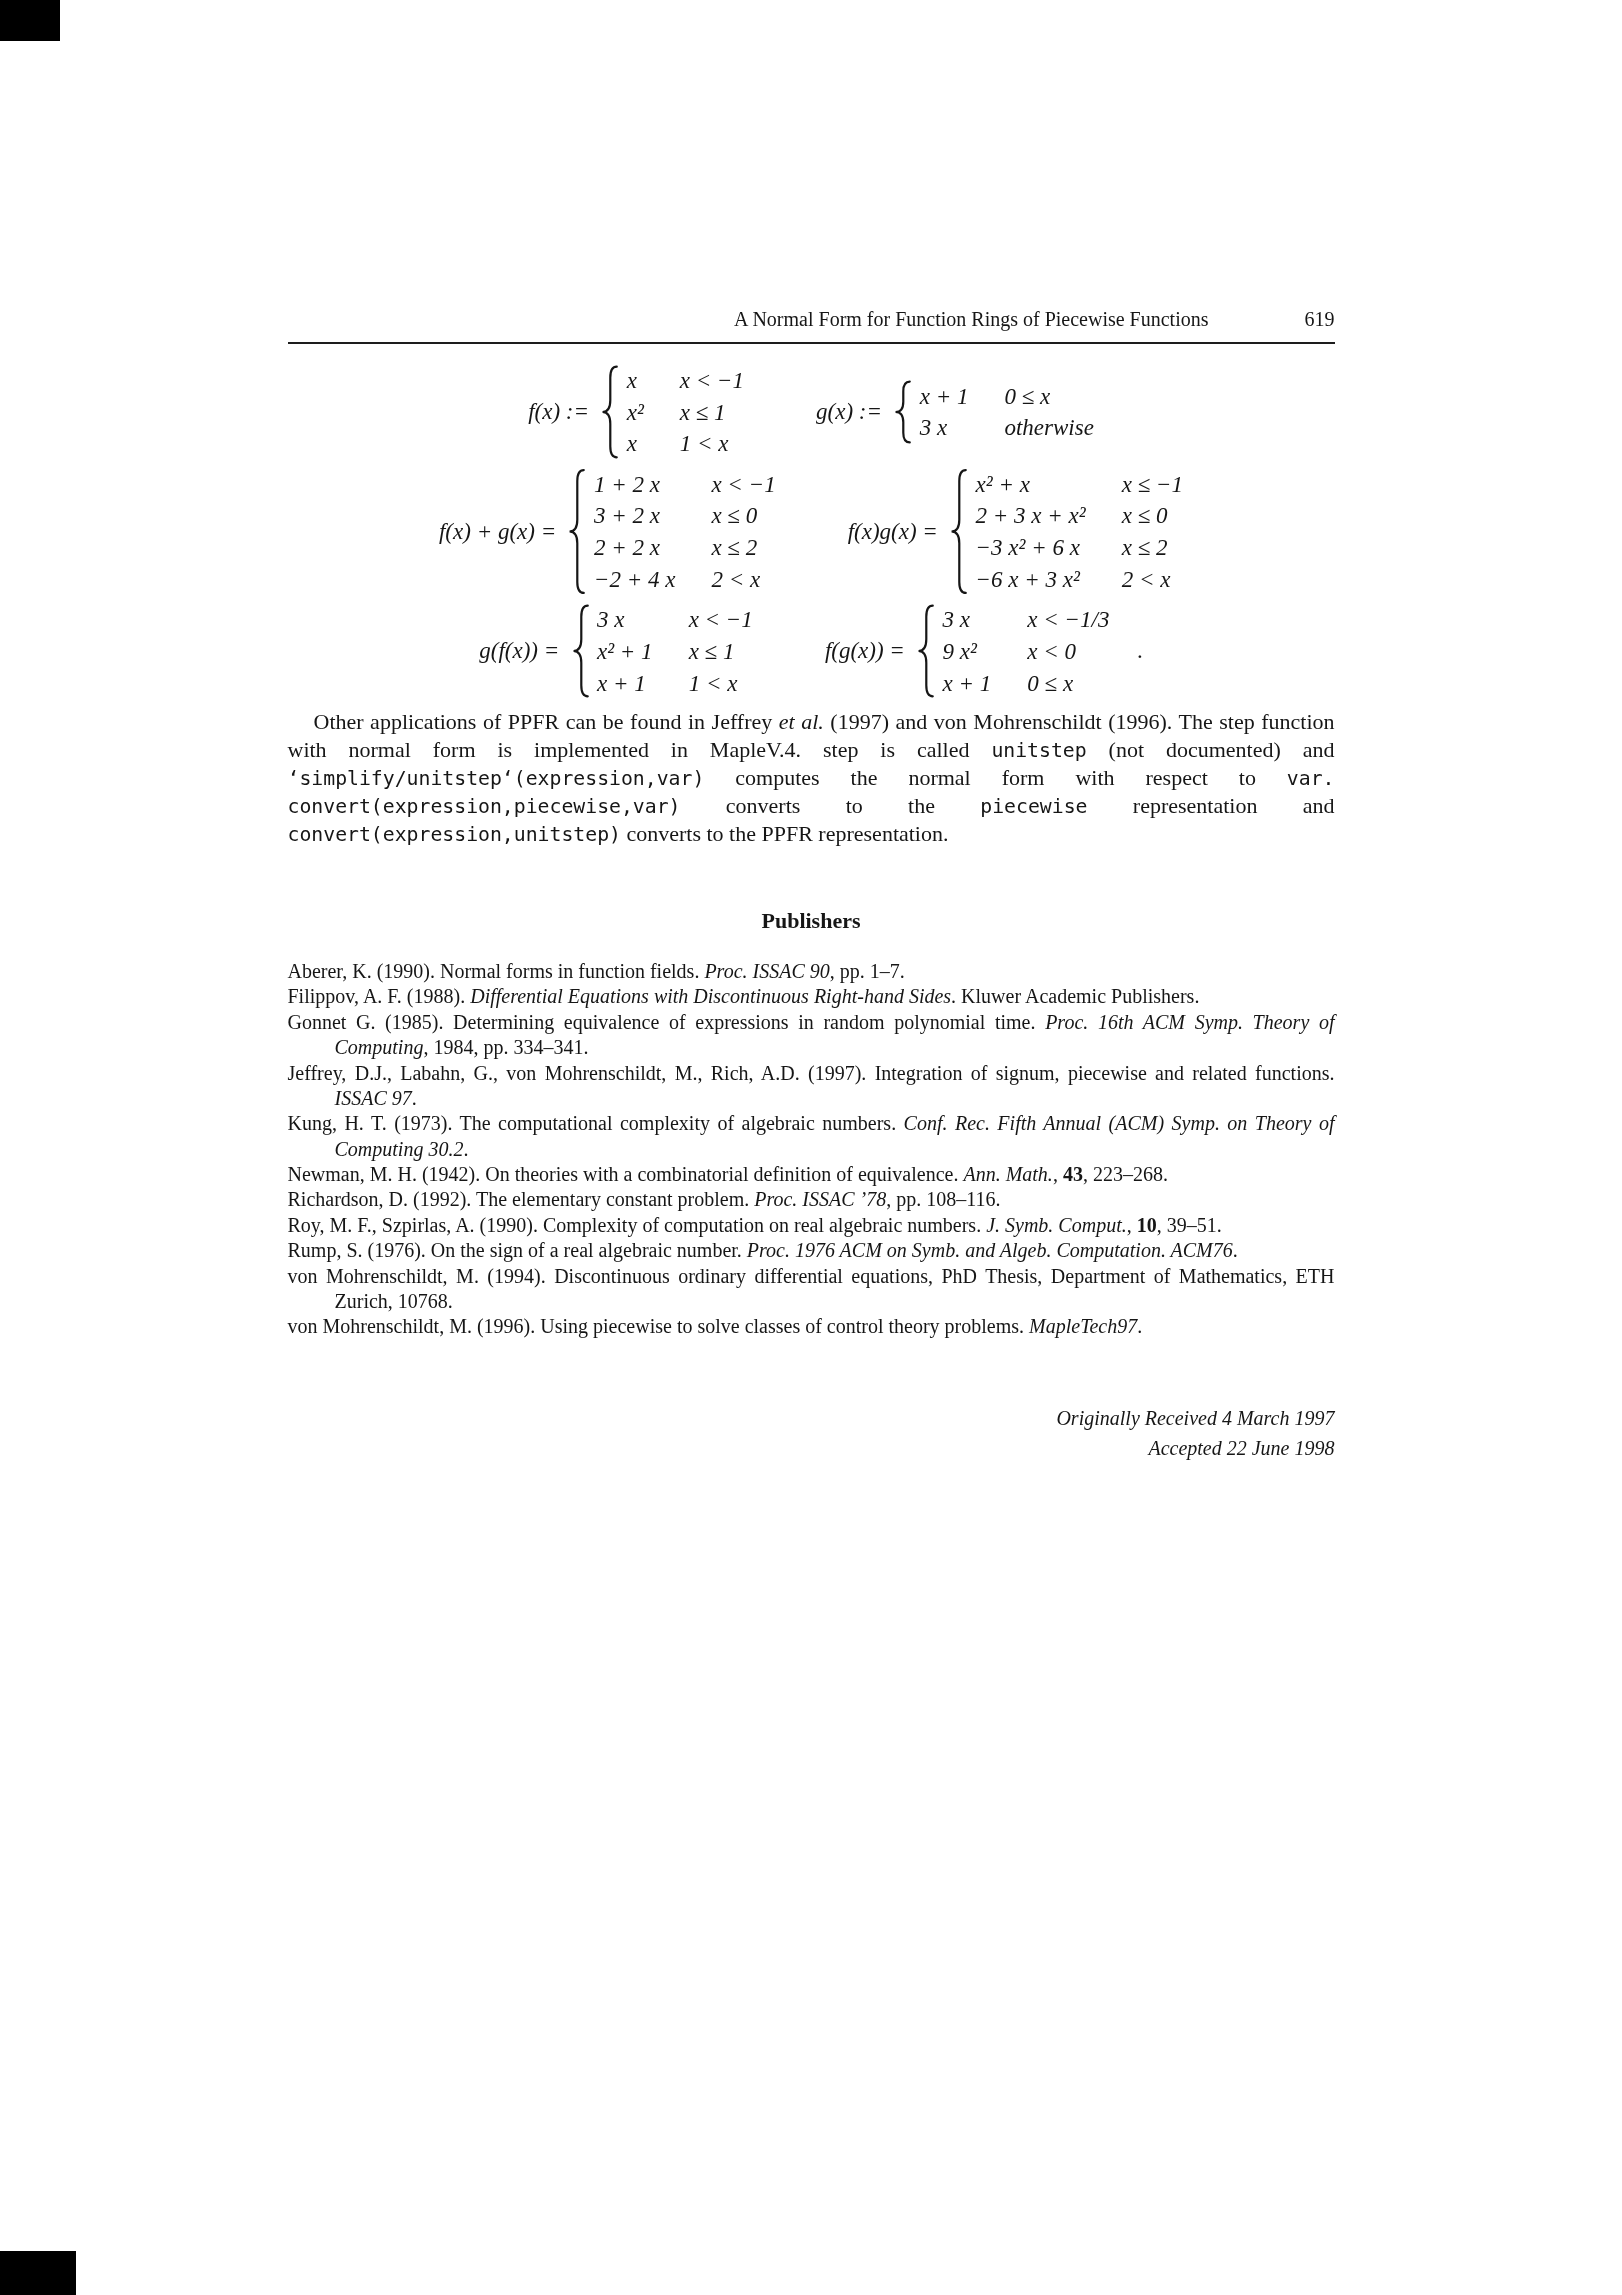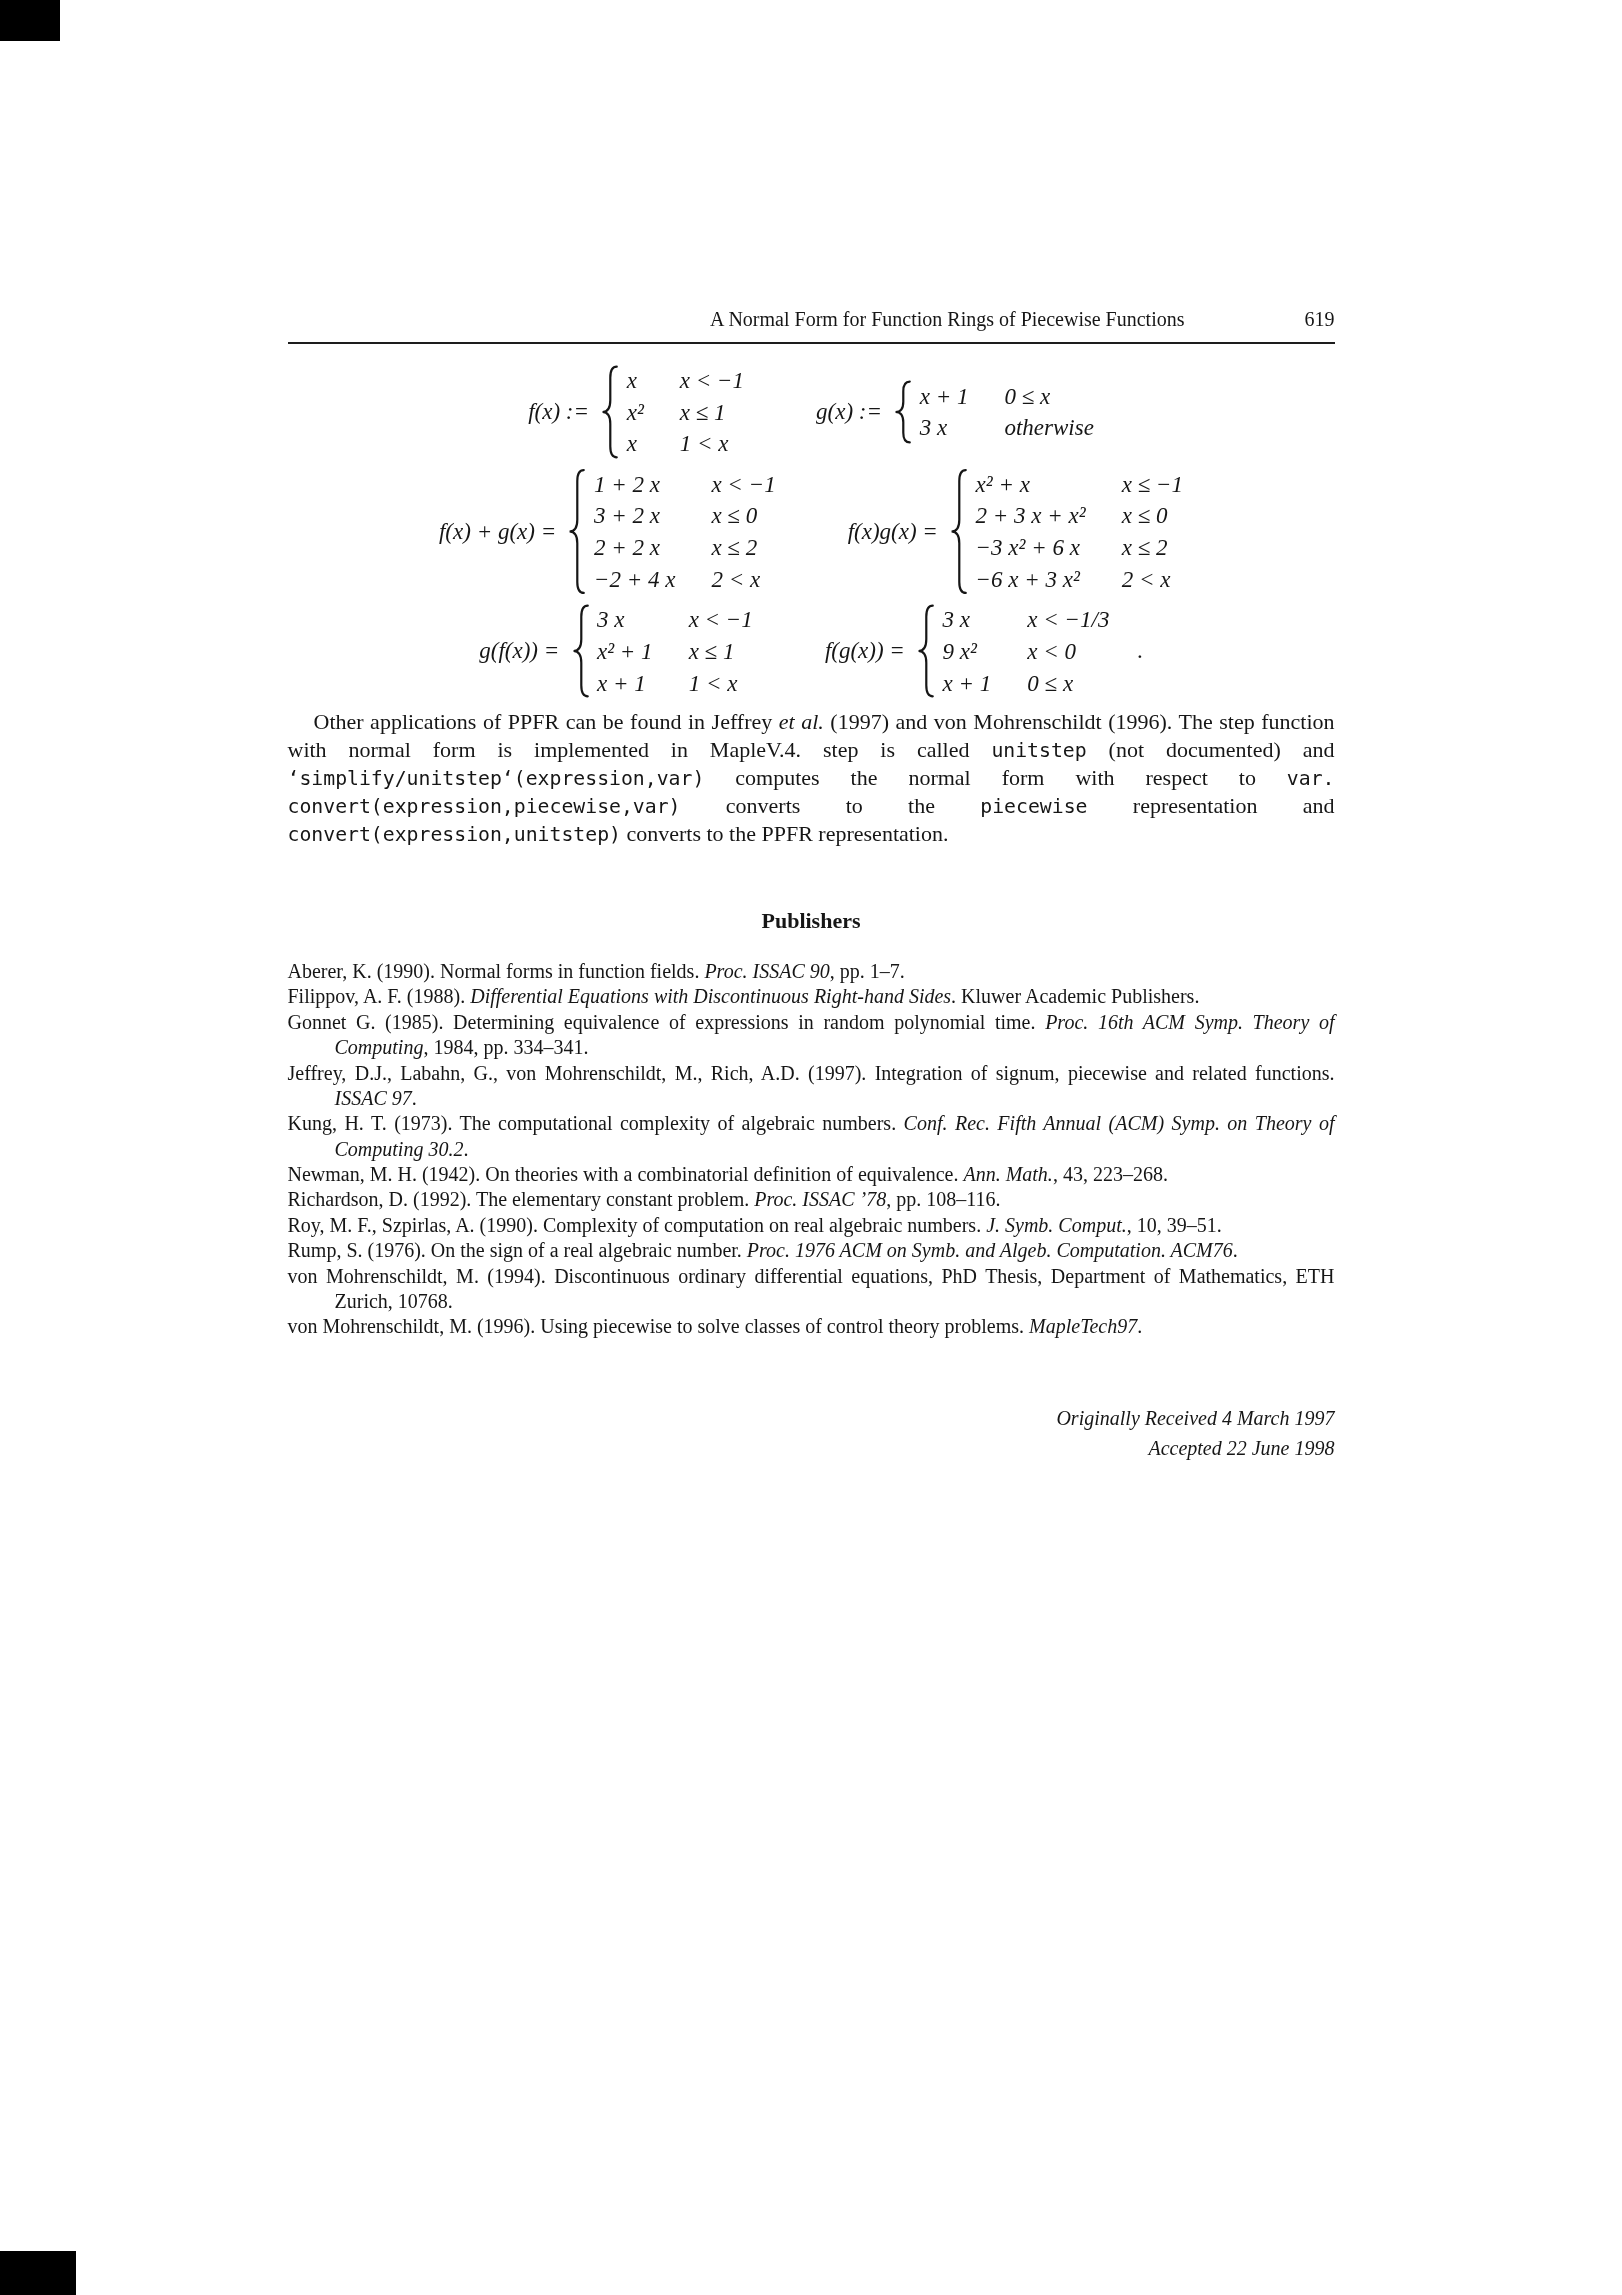--- a/index.html
+++ b/index.html
@@ -14,21 +14,21 @@
   }
   .scan-mark { position:absolute; left:0; background:#000; }
   .scan-mark.top { top:0; width:60px; height:41px; }
   .scan-mark.bottom { bottom:0; width:76px; height:44px; }
 
   .content { width:1047px; margin:0 auto; padding-top:308px; }
 
   
   .running-head {
     display:flex; justify-content:flex-end; align-items:baseline;
-    gap:120px; font-size:20px;
+    gap:96px; font-size:20px;
   }
   .rule { border:none; border-top:2px solid #1d1d1d; margin:10.5px 0 0 0; }
 
   
   .math-block { margin-top:19.6px; font-size:23px; }
   .math-row { display:flex; justify-content:center; align-items:center; gap:72px; margin-top:5.2px; }
   .eq { display:flex; align-items:center; }
   .mathit { font-style:italic; font-family:"Liberation Serif","DejaVu Serif",serif; }
   .lhs { margin-right:9.2px; white-space:nowrap; }
   .brace { flex:0 0 auto; margin-right:6.5px; }
@@ -39,21 +39,21 @@
   }
   .eq-period { align-self:center; margin-left:27.5px; }
 
   
   .body-par {
     margin-top:8px; font-size:22px; line-height:1.26;
     text-align:justify; text-indent:26px;
   }
   .seg-plain { }
   .seg-italic { font-style:italic; }
-  .seg-bold { font-weight:normal;margin-top:20px; }
+  .seg-bold { font-weight:bold;margin-top:20px; }
   .seg-mono { font-family:"DejaVu Sans Mono","Liberation Mono",monospace; font-size:0.90em; }
 
   
   .refs-heading { margin-top:60px; text-align:center; font-weight:bold; font-size:22px; }
   .ref-list { margin-top:25px; font-size:20px; line-height:1.27; }
   .ref-item { text-align:justify; padding-left:47px; text-indent:-47px; }
 
   
   .received { margin-top:63px; text-align:right; font-style:italic; font-size:20px; line-height:1.5; }
 </style>

